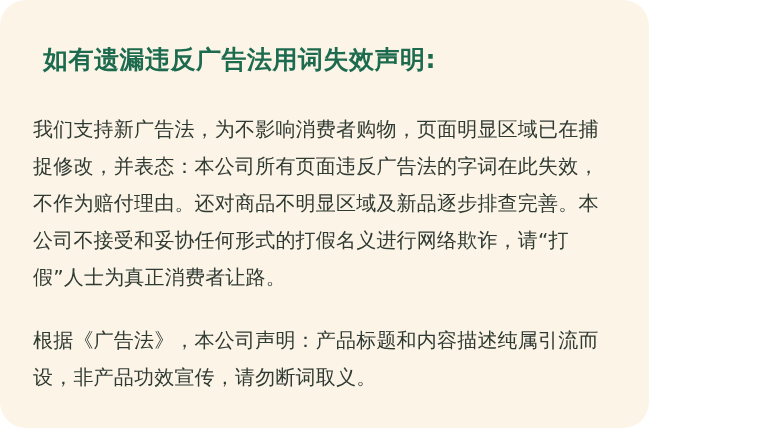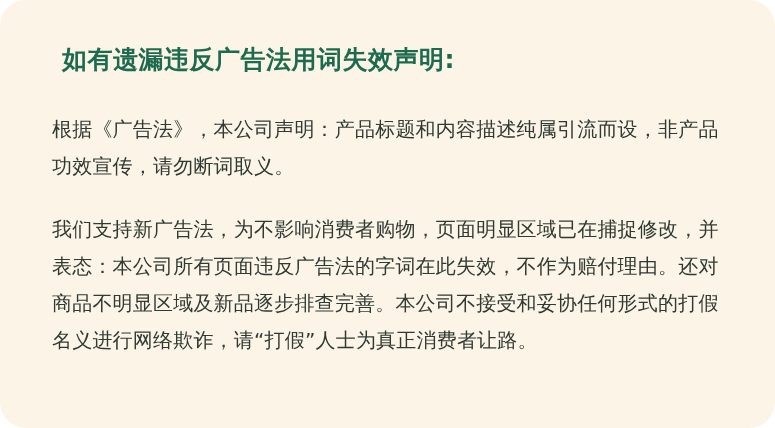--- a/index.html
+++ b/index.html
@@ -10,26 +10,26 @@
     width: 775px;
     height: 428px;
     background: #ffffff;
     font-family: "DejaVu Sans", sans-serif;
     overflow: hidden;
   }
   .notice-card {
     position: absolute;
     left: 0;
     top: 0;
-    width: 775px;
+    width: 649px;
     height: 428px;
     box-sizing: border-box;
     background: #fcf4e7;
     border-radius: 26px;
-    padding: 44px 48px 30px 52px;
+    padding: 44px 48px 30px 33px;
     overflow: hidden;
   }
   .notice-title {
     color: #1d6b4f;
     font-size: 25px;
     font-weight: bold;
     letter-spacing: 0.5px;
     margin: 0 0 34px 10px;
     line-height: 1.3;
   }
@@ -45,16 +45,16 @@
   .notice-para:last-child {
     margin-bottom: 0;
   }
 </style>
 </head>
 <body>
 
 <div class="notice-card">
   <h1 class="notice-title">如有遗漏违反广告法用词失效声明:</h1>
   <div class="notice-body">
+    <p class="notice-para">我们支持新广告法，为不影响消费者购物，页面明显区域已在捕捉修改，并表态：本公司所有页面违反广告法的字词在此失效，不作为赔付理由。还对商品不明显区域及新品逐步排查完善。本公司不接受和妥协任何形式的打假名义进行网络欺诈，请“打假”人士为真正消费者让路。</p>
     <p class="notice-para">根据《广告法》，本公司声明：产品标题和内容描述纯属引流而设，非产品功效宣传，请勿断词取义。</p>
-    <p class="notice-para">我们支持新广告法，为不影响消费者购物，页面明显区域已在捕捉修改，并表态：本公司所有页面违反广告法的字词在此失效，不作为赔付理由。还对商品不明显区域及新品逐步排查完善。本公司不接受和妥协任何形式的打假名义进行网络欺诈，请“打假”人士为真正消费者让路。</p>
   </div>
 </div>
 
 </body></html>

